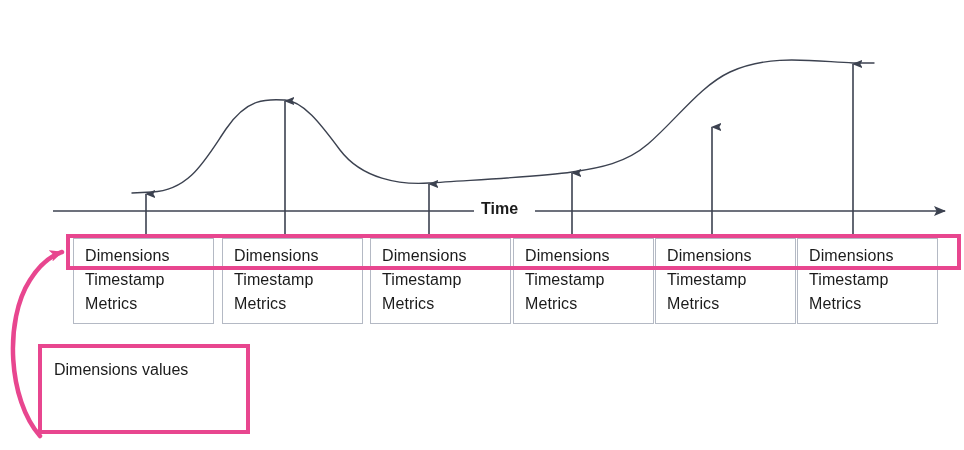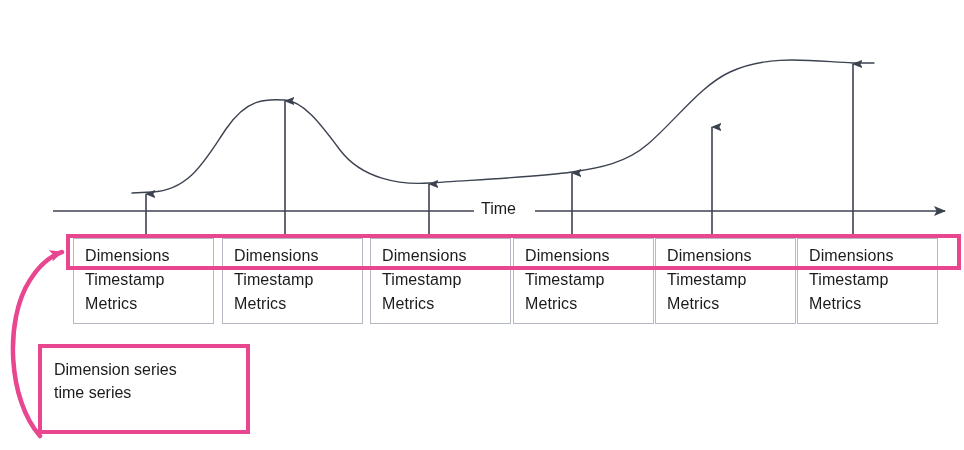--- a/index.html
+++ b/index.html
@@ -83,20 +83,21 @@
   #time-axis-label {
     position: absolute;
     left: 474px;
     top: 200px;
     font-size: 16px;
     line-height: 18px;
     color: #1b1b1b;
     background: #ffffff;
     padding: 0 7px;
     white-space: nowrap;
+    font-weight: bold;
   }
 </style>
 </head>
 <body>
 
 <div id="stage">
 
   <svg id="vector-layer" viewBox="0 0 964 450">
 
     <defs>
@@ -178,17 +179,16 @@
 
   <div class="record-box" style="left:797px; top:238px;">
     <div class="record-line">Dimensions</div>
     <div class="record-line">Timestamp</div>
     <div class="record-line">Metrics</div>
   </div>
 
   <div id="dimension-highlight"></div>
 
   <div id="annotation-callout">
-    <div class="callout-line">Dimension series</div>
-    <div class="callout-line">time series</div>
+    <div class="callout-line">Dimensions values</div>
   </div>
 
 </div>
 
 </body></html>

